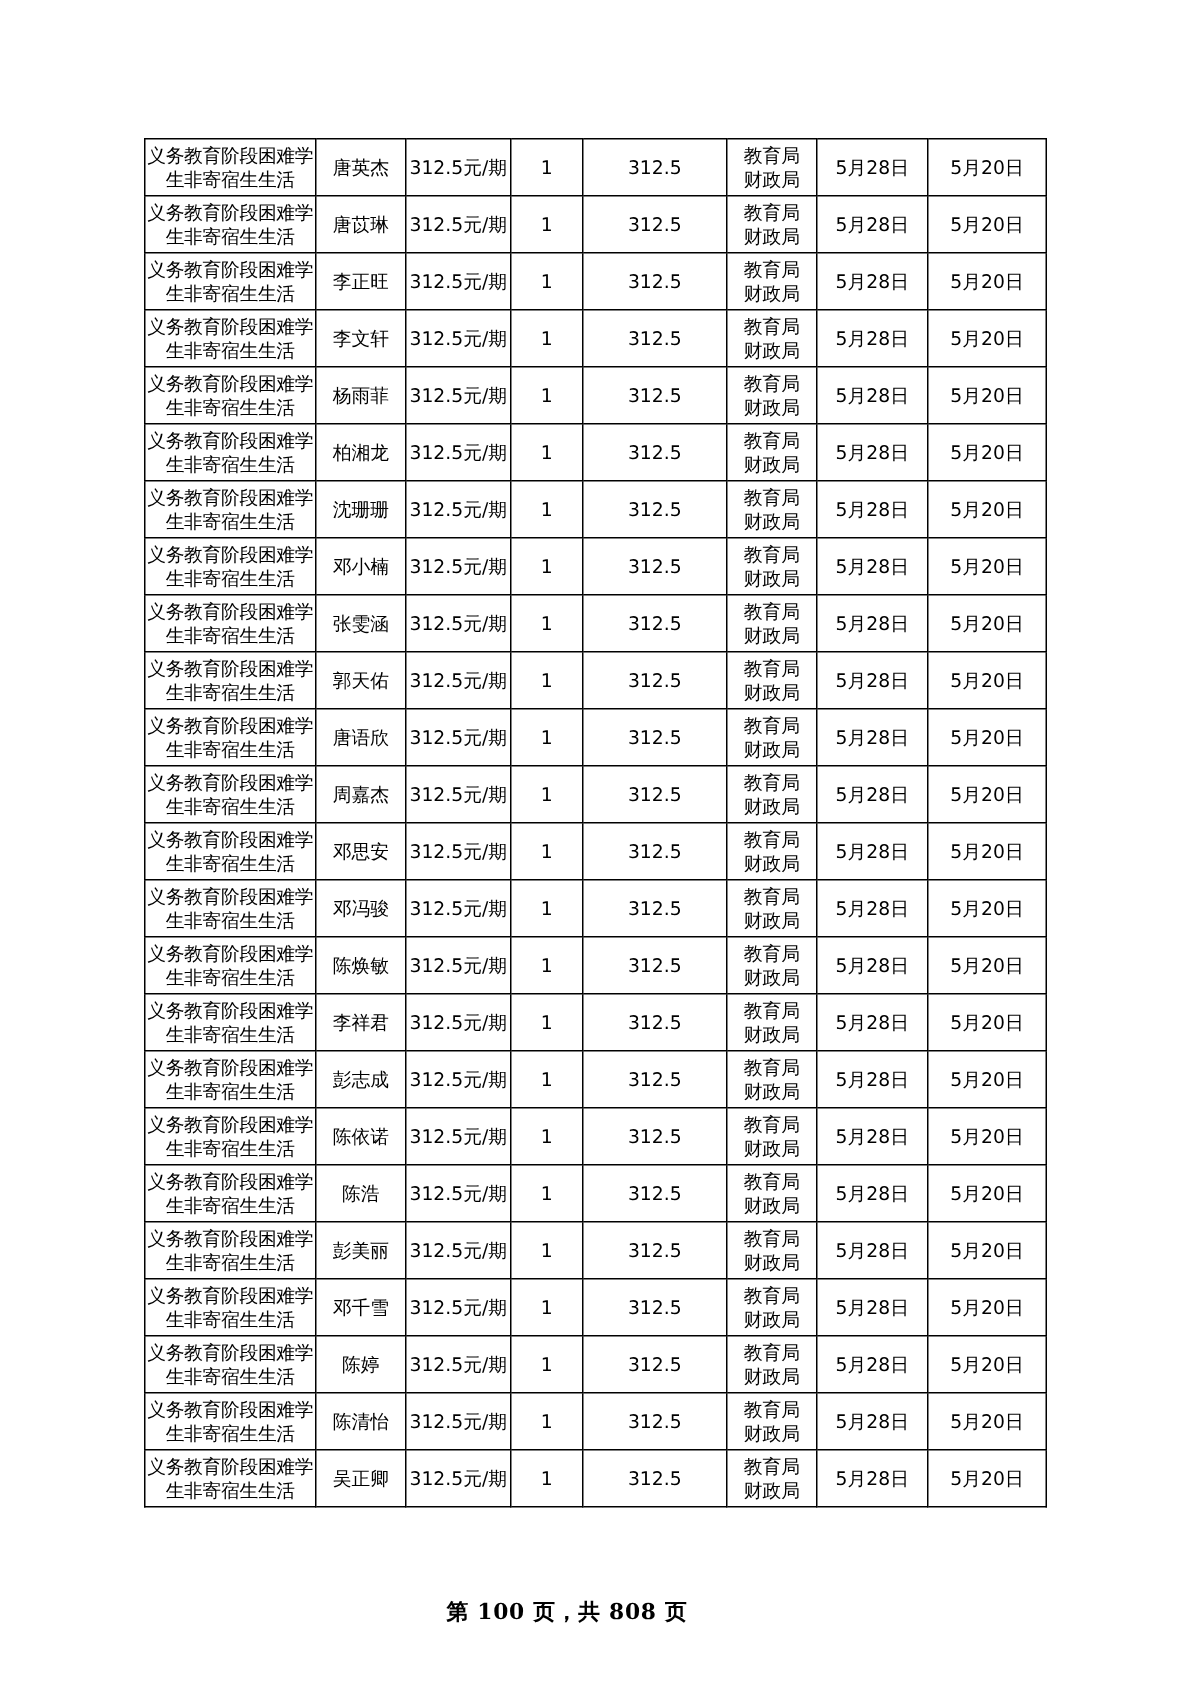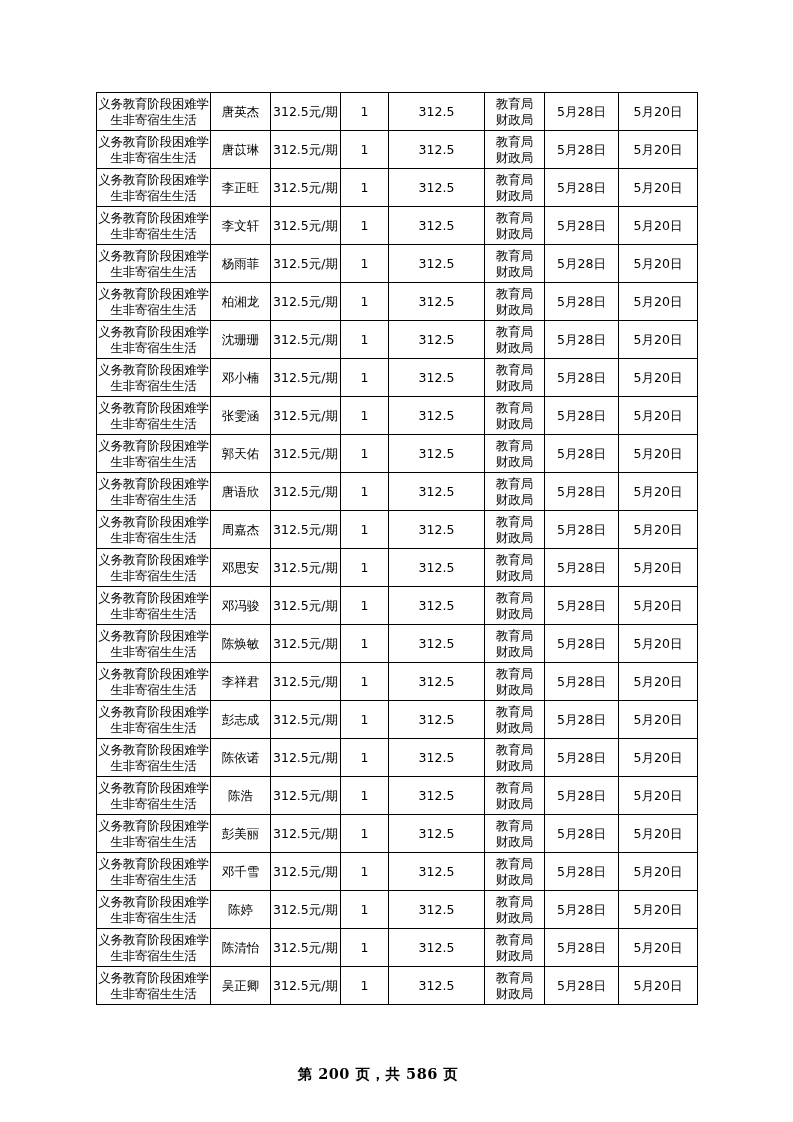--- a/index.html
+++ b/index.html
@@ -337,14 +337,14 @@
           <td class="cell-std">312.5元/期</td>
           <td class="cell-num">1</td>
           <td class="cell-num">312.5</td>
           <td class="cell-dept">教育局<br>财政局</td>
           <td class="cell-date">5月28日</td>
           <td class="cell-date">5月20日</td>
         </tr>
       </tbody>
   </table>
 
-  <div class="footer">第 200 页，共 586 页</div>
+  <div class="footer">第 100 页，共 808 页</div>
 </div>
 
 </body></html>

